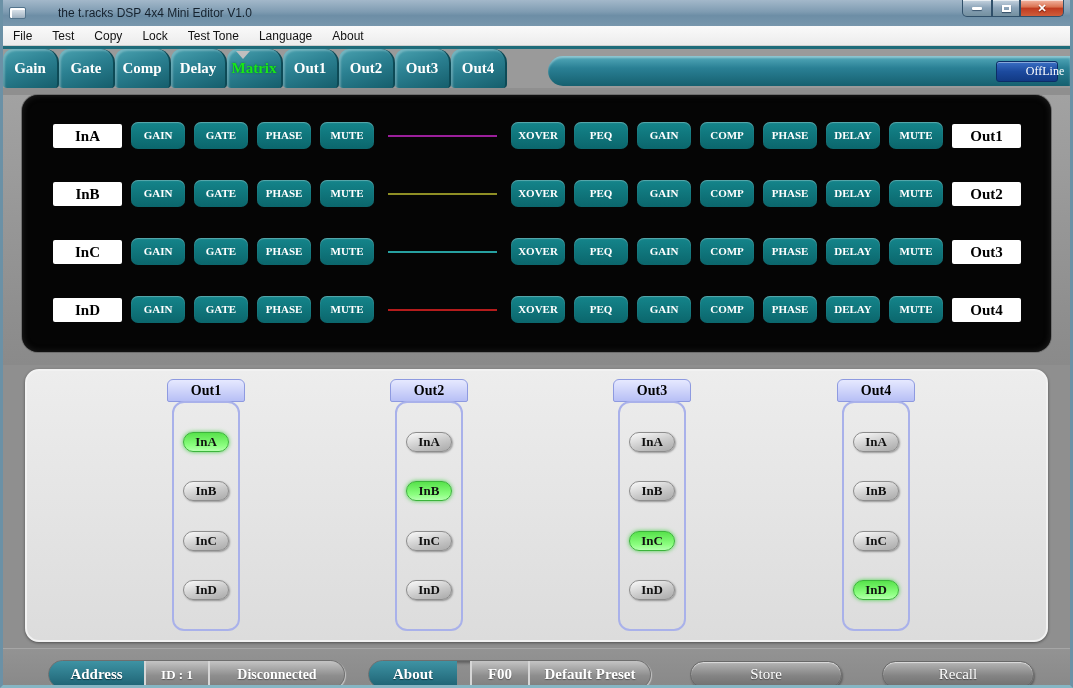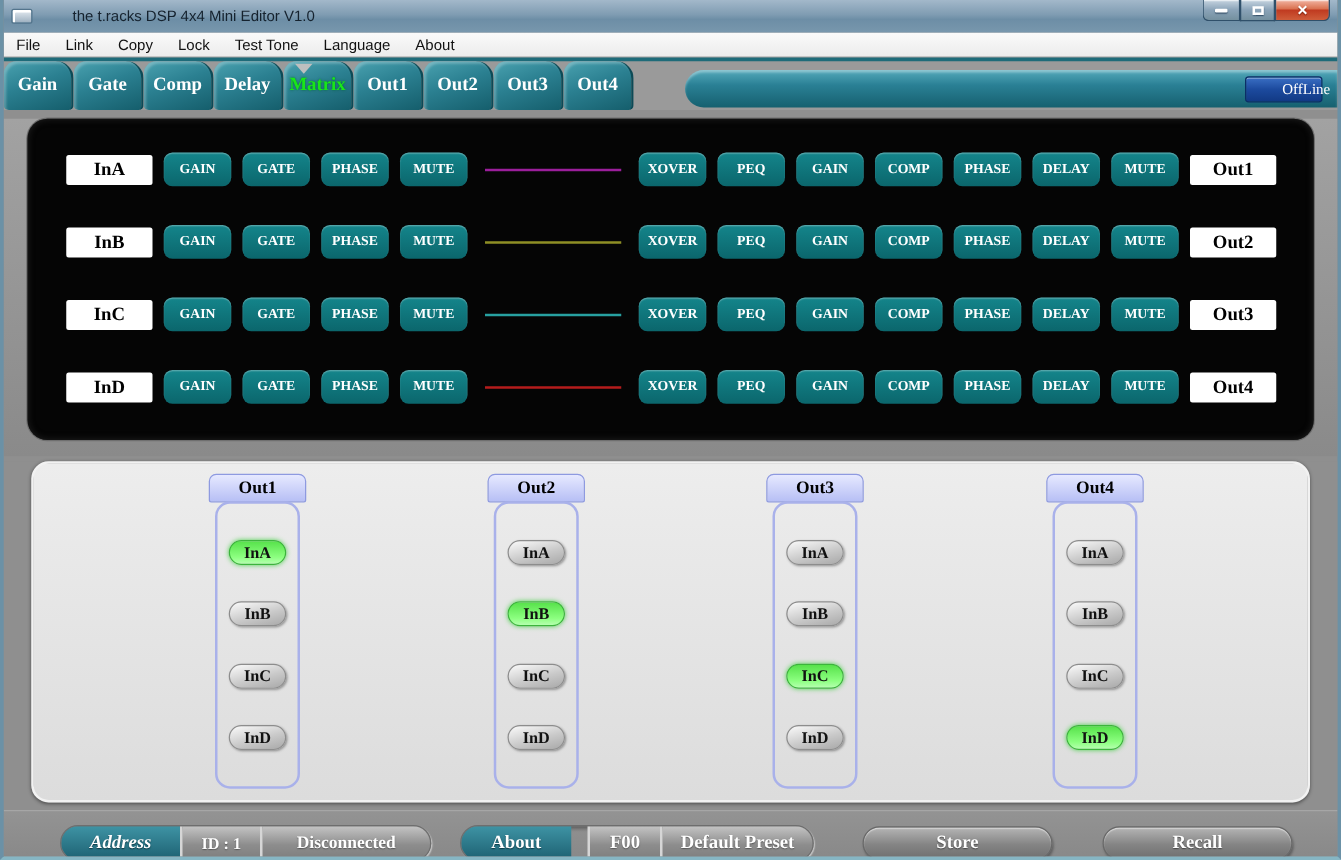--- a/index.html
+++ b/index.html
@@ -92,21 +92,21 @@
   .pill-group{position:absolute;top:11px;height:29px;display:flex;border-radius:15px;overflow:hidden;
     box-shadow:inset 0 2px 3px rgba(0,0,0,.35), 1px 1px 1px rgba(255,255,255,.5);
     border:1px solid #6e6e6e;}
   .seg{height:100%;display:flex;align-items:center;justify-content:center;
     color:#fff;font-weight:bold;font-size:15px;cursor:pointer;}
   .seg.teal{background:linear-gradient(#3e93a4,#1d6071);text-shadow:0 1px 1px #0a3540;}
   .seg.gray{background:linear-gradient(#c4c4c4,#8d8d8d 55%,#7d7d7d);text-shadow:0 1px 1px #555;
     border-left:2px solid #d6d6d6;}
   .big-btn{position:absolute;top:12px;width:152px;height:27px;border-radius:14px;border:1px solid #686868;
     background:linear-gradient(#b5b5b5,#848484 55%,#6f6f6f);
-    color:#fff;font-weight:bold;font-size:15px;display:flex;align-items:center;justify-content:center;
+    color:#fff;font-weight:normal;font-size:15px;display:flex;align-items:center;justify-content:center;
     text-shadow:0 1px 1px #444;cursor:pointer;
     box-shadow:inset 0 1px 1px rgba(255,255,255,.55), 1px 2px 2px rgba(0,0,0,.3);text-align:right;}
 </style>
 </head>
 <body>
 
 <div class="window">
 
   <div class="titlebar">
     <span class="app-icon"></span>
@@ -119,21 +119,21 @@
           <span class="glyph-max"></span>
         </div>
       <div class="win-btn close">
           <span>✕</span>
         </div>
     </div>
   </div>
 
   <div class="menubar">
     <div class="menu-item">File</div>
-    <div class="menu-item">Link</div>
+    <div class="menu-item">Test</div>
     <div class="menu-item">Copy</div>
     <div class="menu-item">Lock</div>
     <div class="menu-item">Test Tone</div>
     <div class="menu-item">Language</div>
     <div class="menu-item">About</div>
   </div>
 
   <div class="tabbar">
     <div class="tabs">
       <div class="tab">Gain</div>
@@ -268,21 +268,21 @@
           <div class="mx-btn active">InD</div>
         </div>
       </div>
 
     </div>
   </div>
 
   <div class="bottombar">
 
     <div class="pill-group" style="left:45px;">
-      <div class="seg teal" style="width:95px;font-style:italic;">Address</div>
+      <div class="seg teal" style="width:95px;">Address</div>
       <div class="seg gray" style="width:64px;font-size:13px;">ID : 1</div>
       <div class="seg gray" style="width:136px;font-size:14px;">Disconnected</div>
     </div>
 
     <div class="pill-group" style="left:365px;">
       <div class="seg teal" style="width:88px;">About</div>
       <div class="seg gray" style="width:58px;margin-left:13px;">F00</div>
       <div class="seg gray" style="width:122px;">Default Preset</div>
     </div>
 

